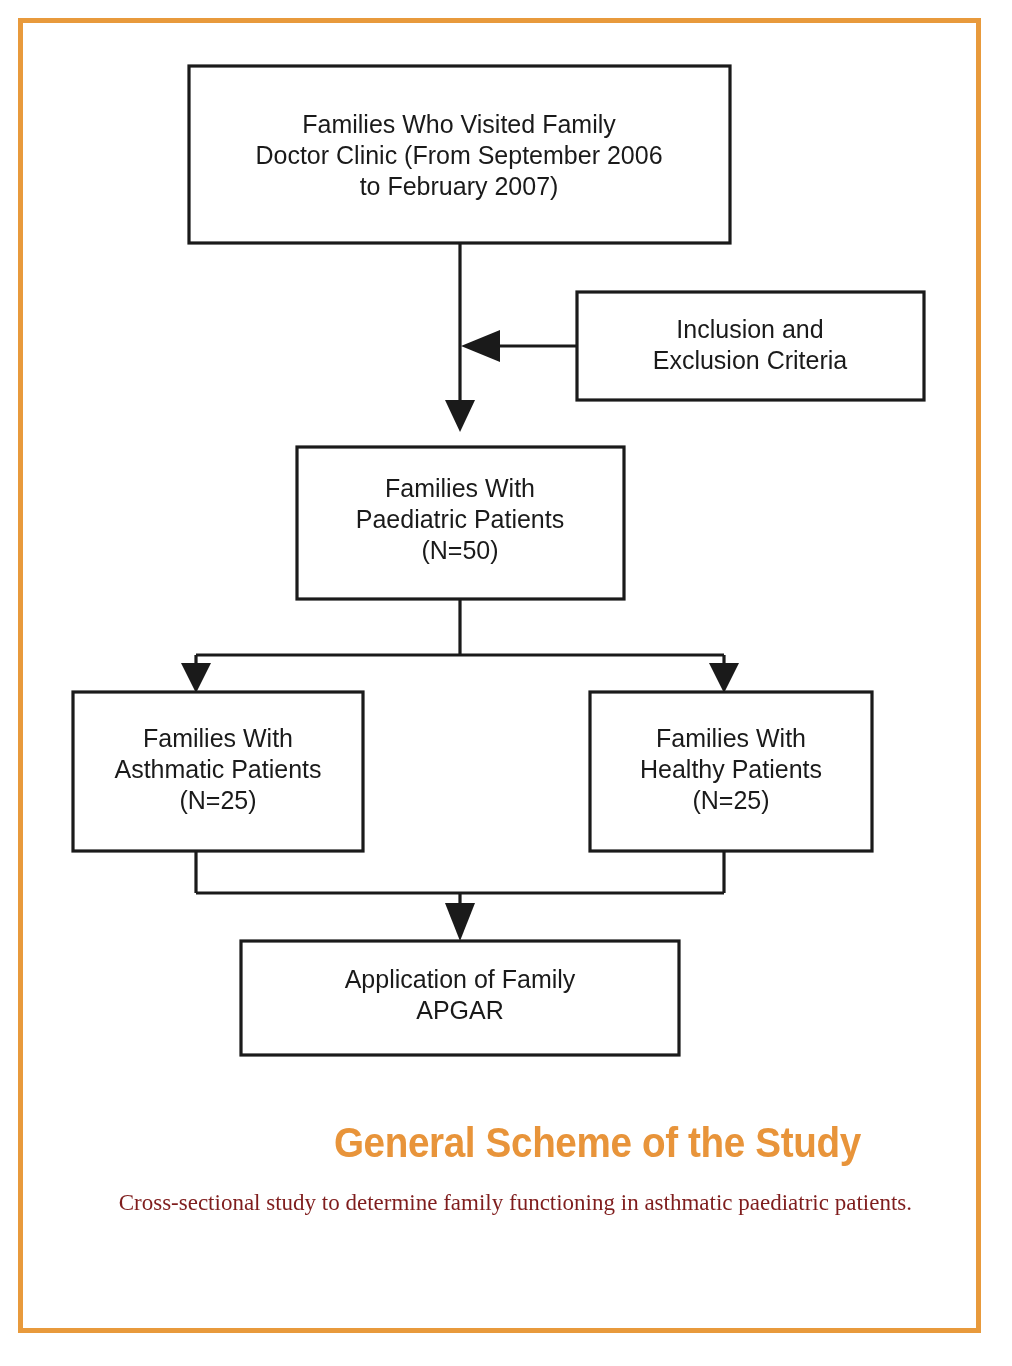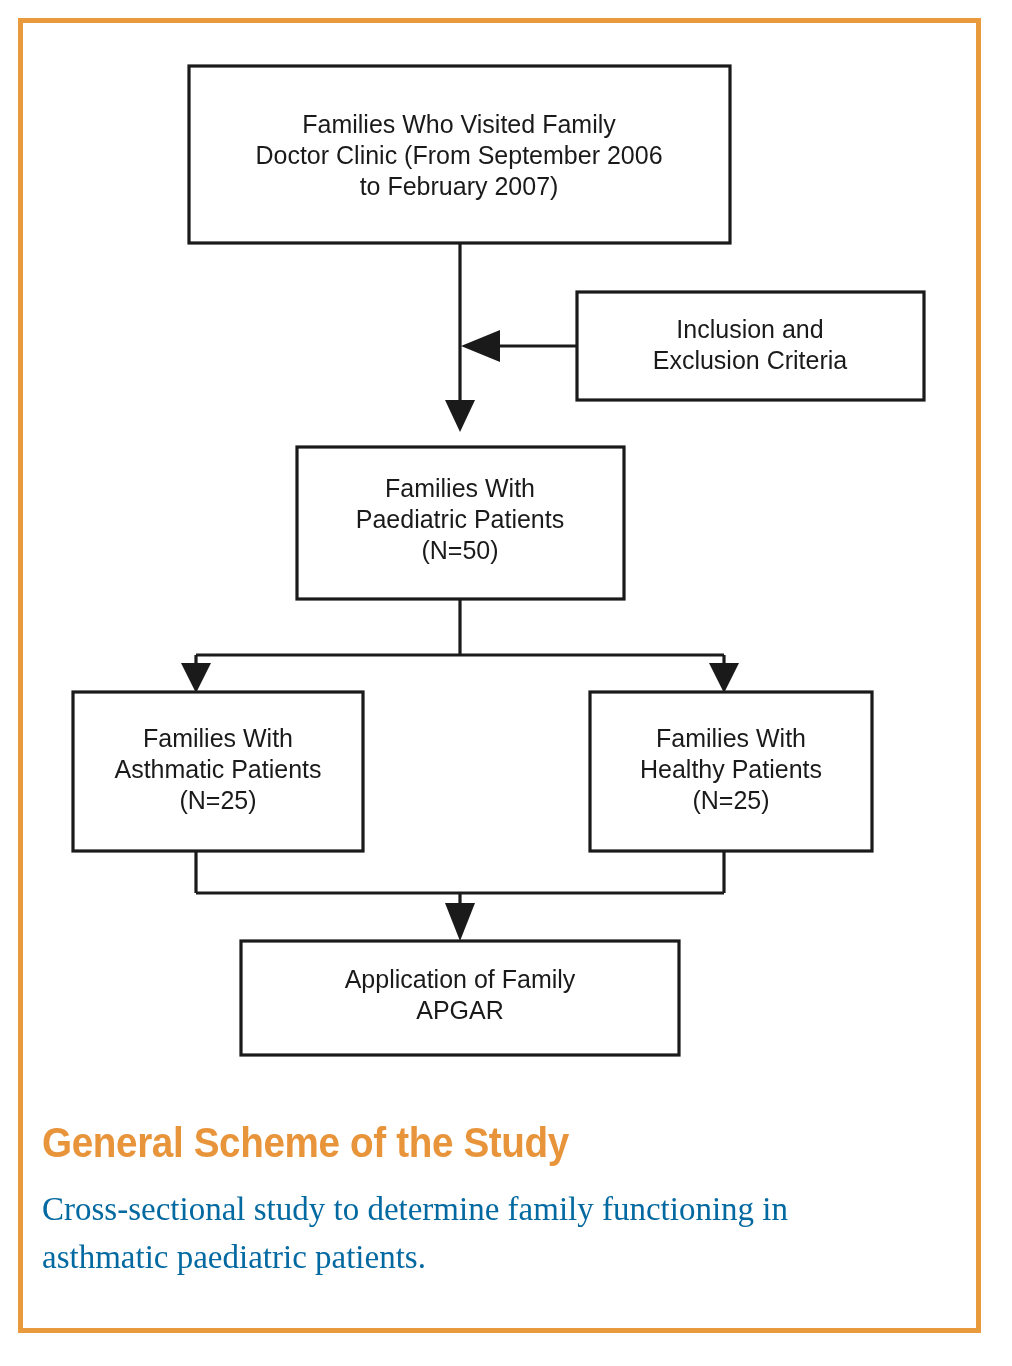--- a/index.html
+++ b/index.html
@@ -12,20 +12,21 @@
     height: 1366px;
     font-family: "Liberation Sans", sans-serif;
     position: relative;
     overflow: hidden;
   }
   #figure-root {
     position: absolute;
     left: 0; top: 0;
     width: 848px;
     height: 1366px;
+    text-align: right;
   }
   .frame {
     position: absolute;
     left: 18px;
     top: 18px;
     width: 963px;
     height: 1315px;
     border: 5px solid #e89a3c;
     box-sizing: border-box;
     background: #ffffff;
@@ -72,22 +73,22 @@
     color: #e8943a;
     letter-spacing: -0.4px;
     line-height: 1.1;
     margin: 0 0 20px 0;
     transform: scaleX(0.92);
     transform-origin: left center;
     white-space: nowrap;
   }
   .caption-body {
     font-family: "Liberation Serif", serif;
-    font-size: 33px;
-    color: #0369a1;
+    font-size: 23px;
+    color: #7f1d1d;
     line-height: 1.45;
     margin: 0;
     font-weight: 500;
     max-width: 870px;
   }
 </style>
 </head>
 <body>
 
 <div id="figure-root">

